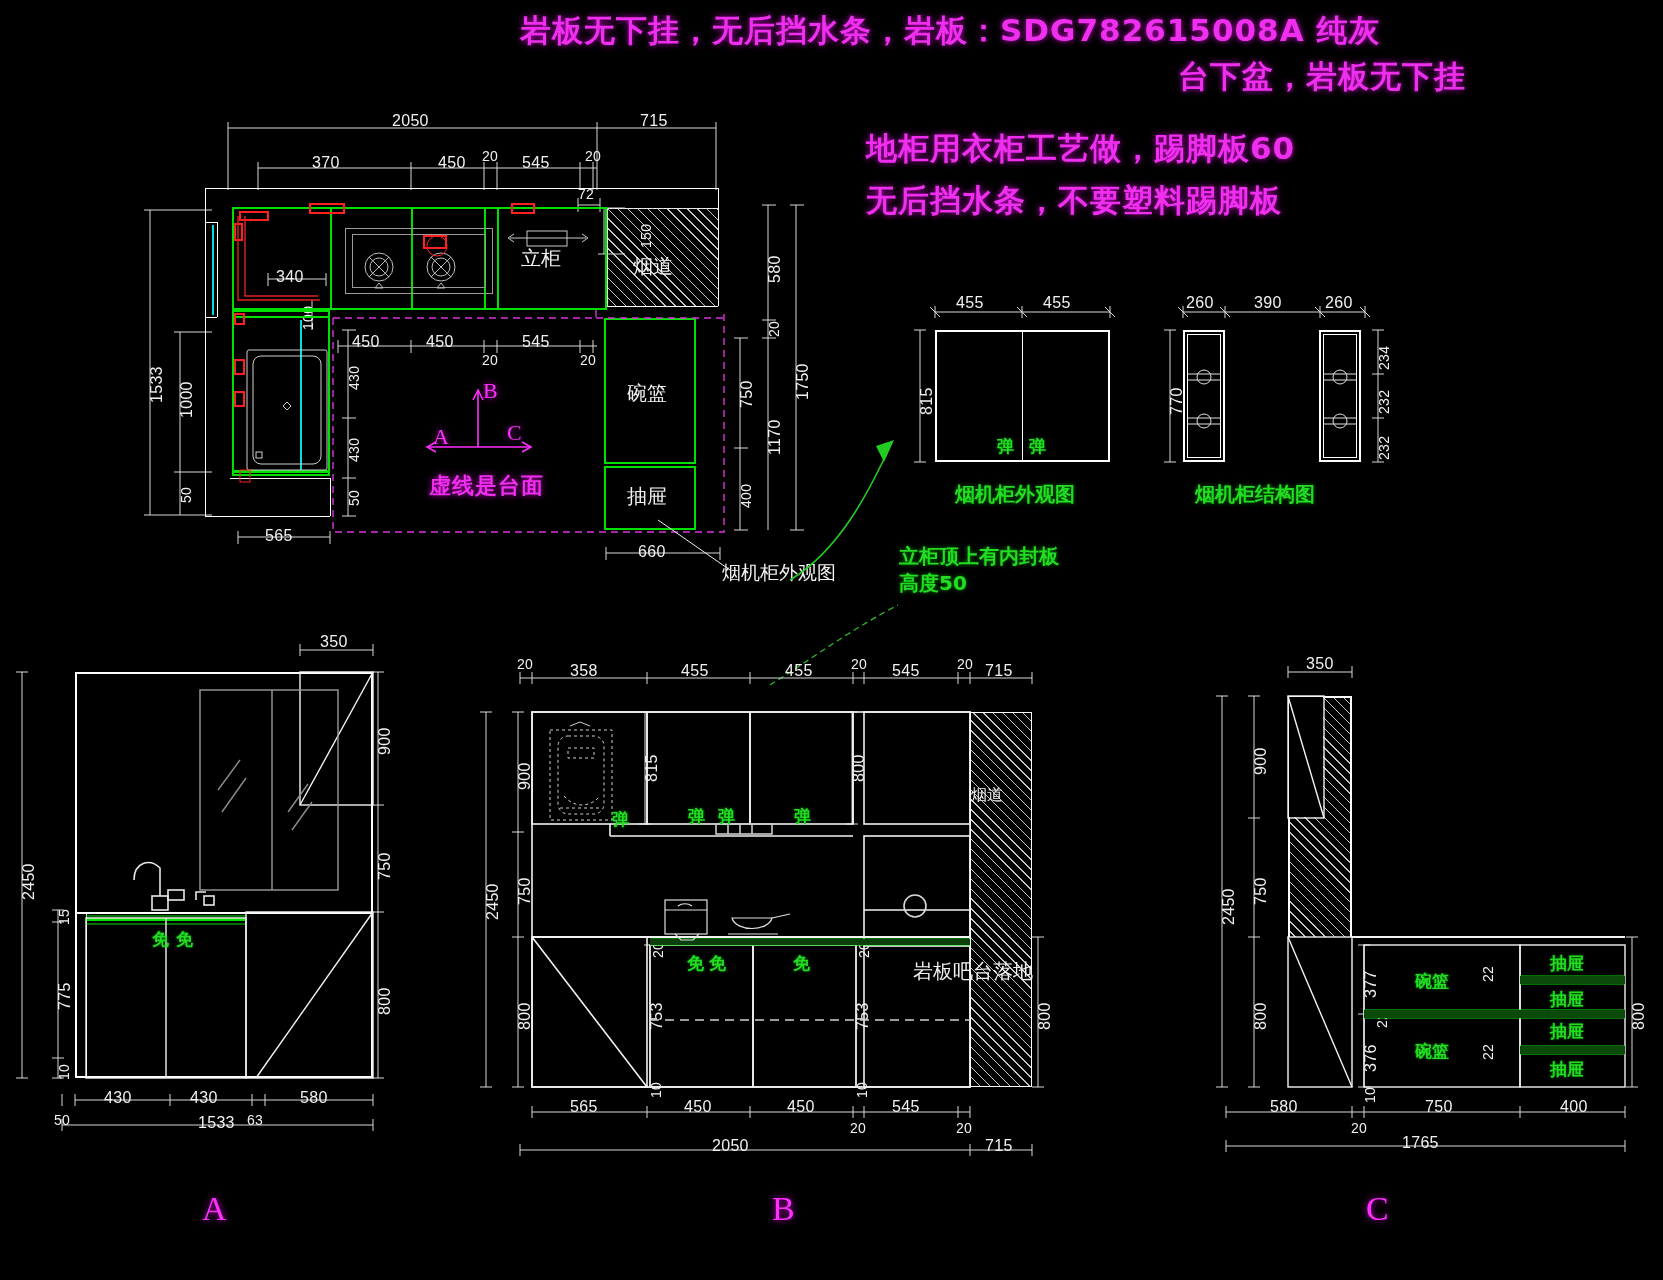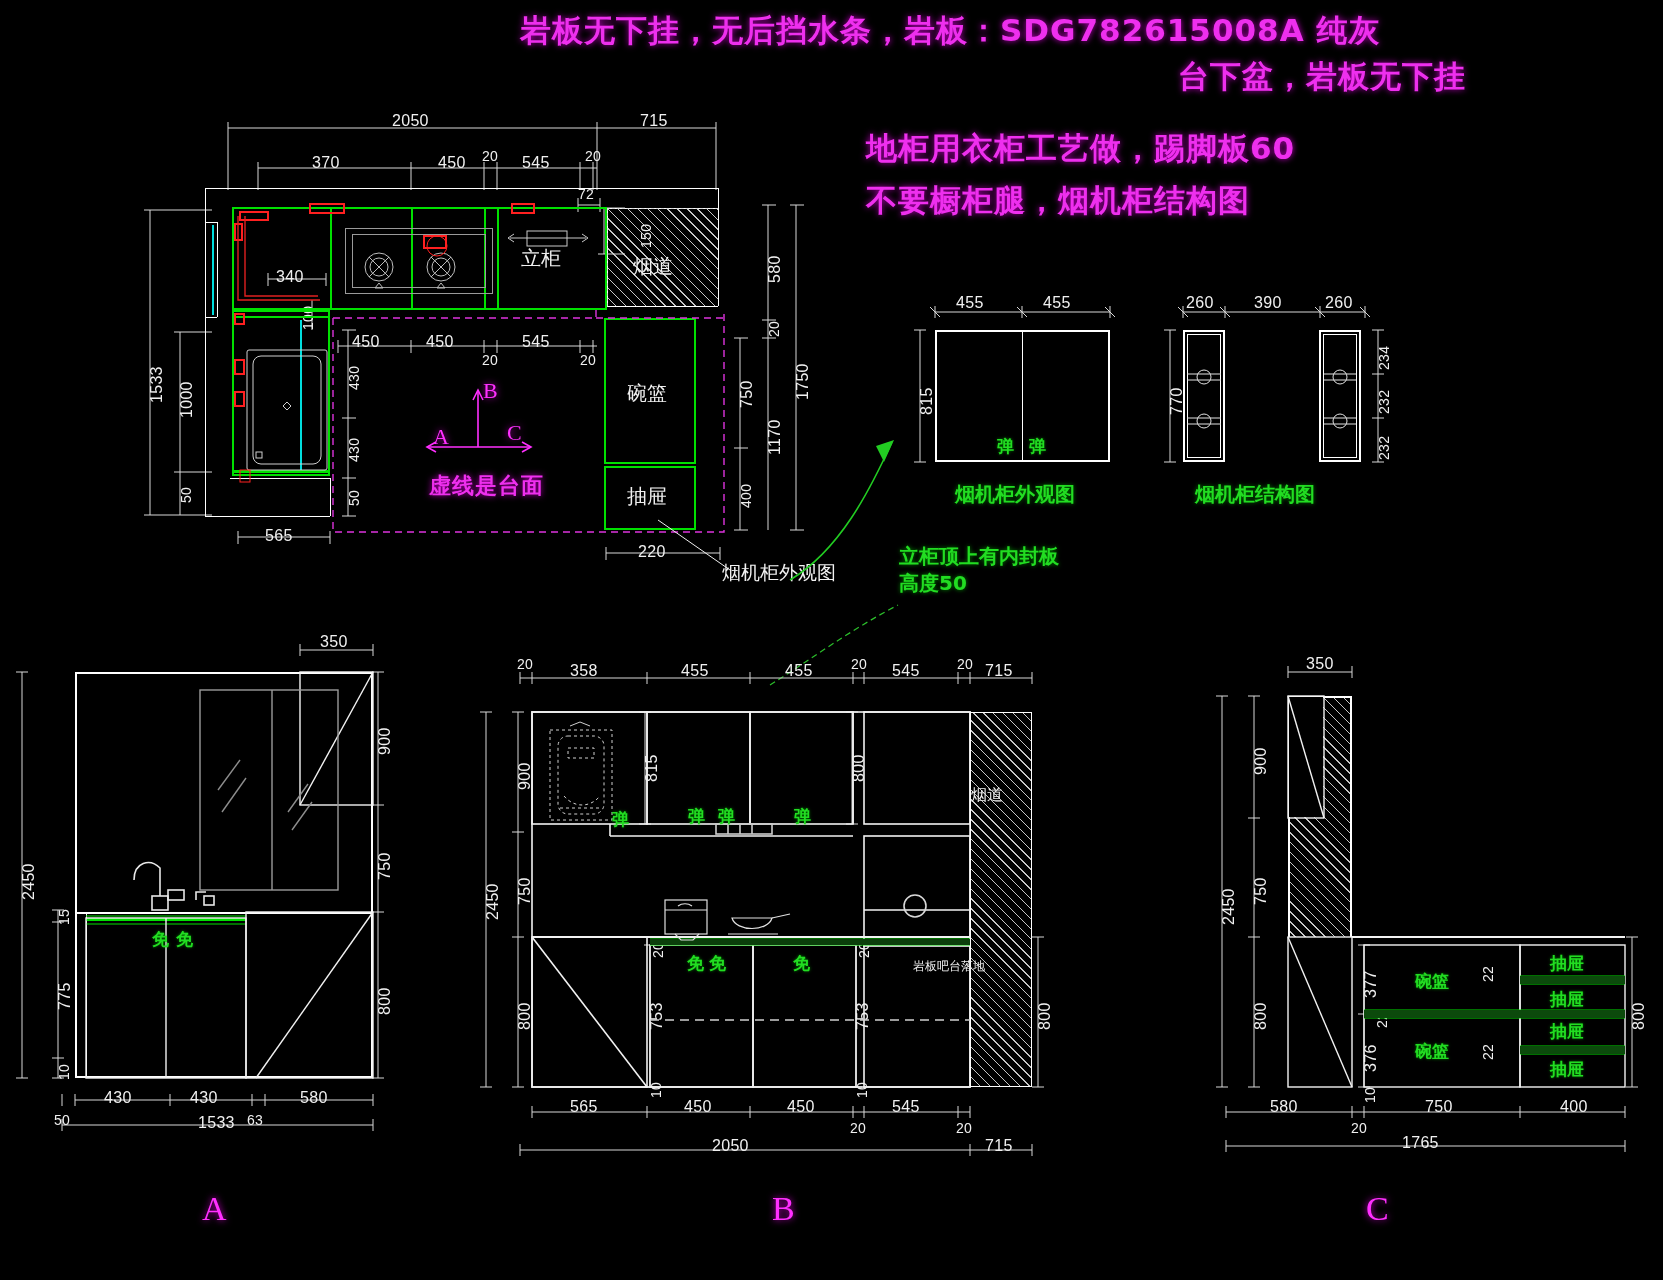--- a/index.html
+++ b/index.html
@@ -56,21 +56,21 @@
         font-family:"DejaVu Sans",sans-serif;font-weight:700;
         text-shadow:0 0 3px rgba(0,255,0,.5);}
   svg{position:absolute;overflow:visible;pointer-events:none;}
 </style>
 </head>
 <body>
 
 <div class="note note-mag" style="left:520px;top:12px;">岩板无下挂，无后挡水条，岩板：SDG782615008A 纯灰</div>
 <div class="note note-mag" style="left:1178px;top:58px;">台下盆，岩板无下挂</div>
 <div class="note note-mag" style="left:866px;top:130px;">地柜用衣柜工艺做，踢脚板60</div>
-<div class="note note-mag" style="left:866px;top:182px;">不要橱柜腿，烟机柜结构图</div>
+<div class="note note-mag" style="left:866px;top:182px;">无后挡水条，不要塑料踢脚板</div>
 
 <div class="abs" style="left:0;top:0;width:830px;height:600px;">
 
   <svg width="830" height="600" style="left:0;top:0;">
     <g stroke="#d8d8d8" stroke-width="1" fill="none">
 
       <line x1="228" y1="128" x2="597" y2="128"></line>
       <line x1="597" y1="128" x2="716" y2="128"></line>
       <line x1="228" y1="122" x2="228" y2="190"></line>
       <line x1="597" y1="122" x2="597" y2="190"></line>
@@ -153,21 +153,21 @@
   <div class="dim" style="left:522px;top:154px;">545</div>
   <div class="dim sm" style="left:585px;top:148px;">20</div>
   <div class="dim sm" style="left:578px;top:186px;">72</div>
   <div class="dim sm v" style="left:638px;top:248px;">150</div>
   <div class="dim" style="left:276px;top:268px;">340</div>
   <div class="dim sm v" style="left:300px;top:330px;">100</div>
   <div class="dim v" style="left:148px;top:403px;">1533</div>
   <div class="dim v" style="left:178px;top:418px;">1000</div>
   <div class="dim sm v" style="left:178px;top:503px;">50</div>
   <div class="dim" style="left:265px;top:527px;">565</div>
-  <div class="dim" style="left:638px;top:543px;">220</div>
+  <div class="dim" style="left:638px;top:543px;">660</div>
   <div class="dim" style="left:352px;top:333px;">450</div>
   <div class="dim" style="left:426px;top:333px;">450</div>
   <div class="dim sm" style="left:482px;top:352px;">20</div>
   <div class="dim" style="left:522px;top:333px;">545</div>
   <div class="dim sm" style="left:580px;top:352px;">20</div>
   <div class="dim sm v" style="left:346px;top:390px;">430</div>
   <div class="dim sm v" style="left:346px;top:462px;">430</div>
   <div class="dim sm v" style="left:346px;top:506px;">50</div>
   <div class="dim v" style="left:766px;top:283px;">580</div>
   <div class="dim sm v" style="left:766px;top:337px;">20</div>
@@ -633,21 +633,21 @@
   <div class="lbl-g" style="left:228px;top:205px;">弹</div>
   <div class="lbl-g" style="left:258px;top:205px;">弹</div>
   <div class="lbl-g" style="left:334px;top:205px;">弹</div>
 
   <div class="lbl-g" style="left:227px;top:352px;">免</div>
   <div class="lbl-g" style="left:249px;top:352px;">免</div>
   <div class="lbl-g" style="left:333px;top:352px;">免</div>
 
   <div class="hatch" style="left:510px;top:112px;width:62px;height:375px;"></div>
   <div class="lbl-w" style="left:511px;top:185px;font-size:16px;">烟道</div>
-  <div class="lbl-w" style="left:453px;top:358px;font-size:12px;">岩板吧台落地</div>
+  <div class="lbl-w" style="left:453px;top:358px;font-size:20px;">岩板吧台落地</div>
 </div>
 <div class="viewletter" style="left:772px;top:1190px;">B</div>
 
 <div class="abs" style="left:1130px;top:600px;width:533px;height:680px;">
   <svg width="533" height="680" style="left:0;top:0;">
     <g stroke="#d8d8d8" stroke-width="1" fill="none">
 
       <line x1="158" y1="72" x2="222" y2="72"></line>
       <line x1="158" y1="66" x2="158" y2="78"></line>
         <line x1="222" y1="66" x2="222" y2="78"></line>

